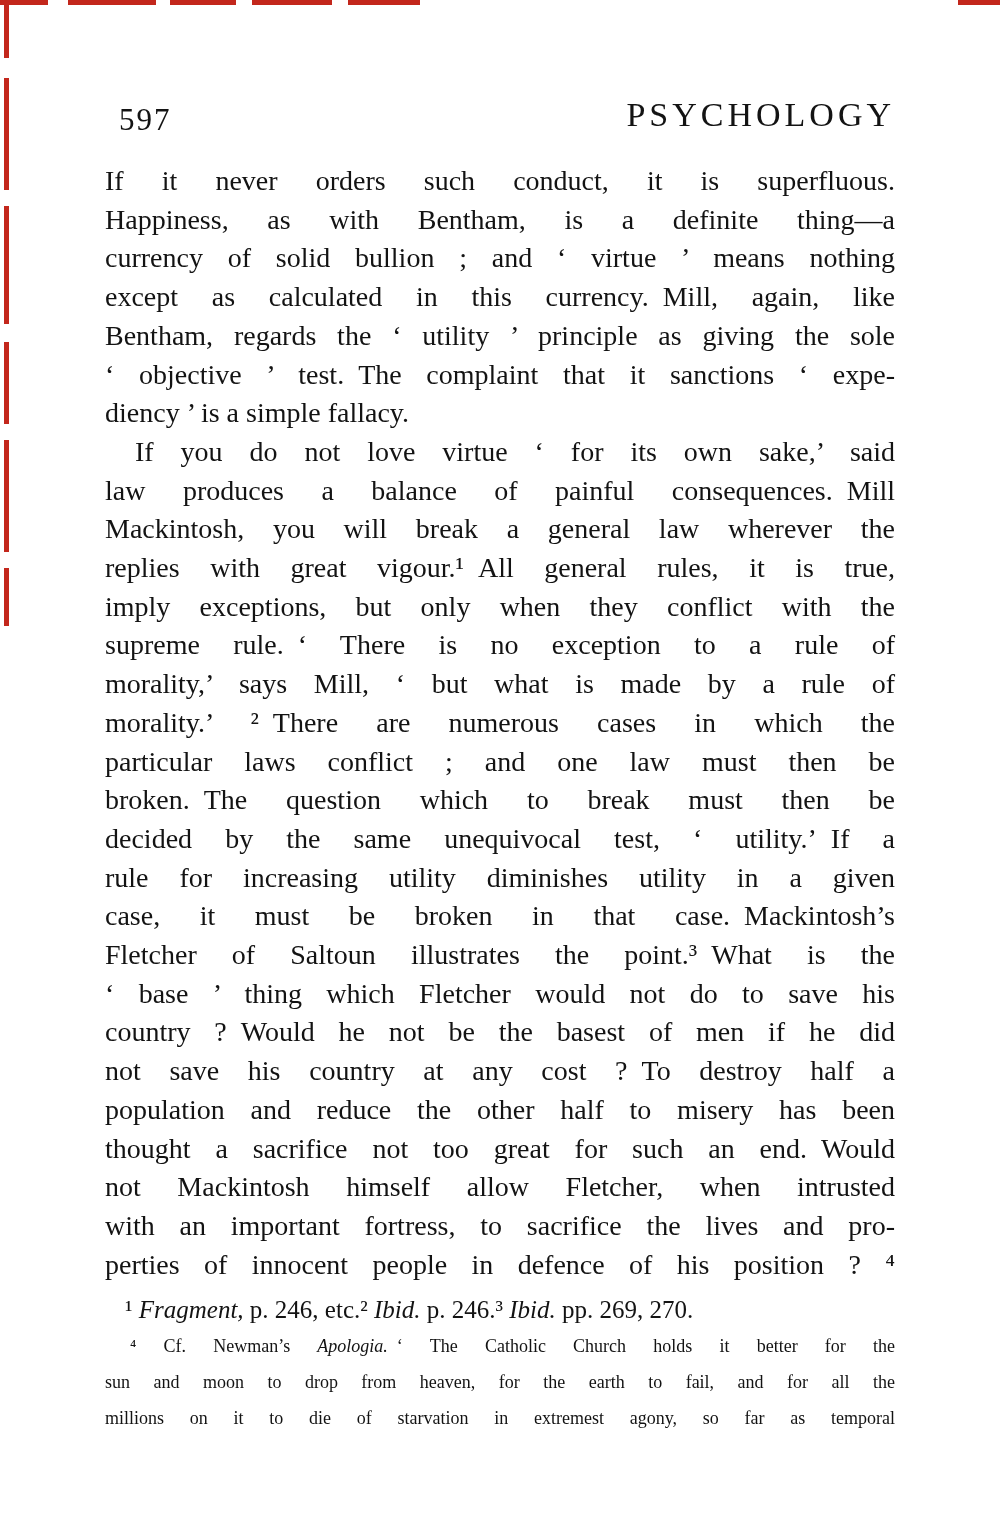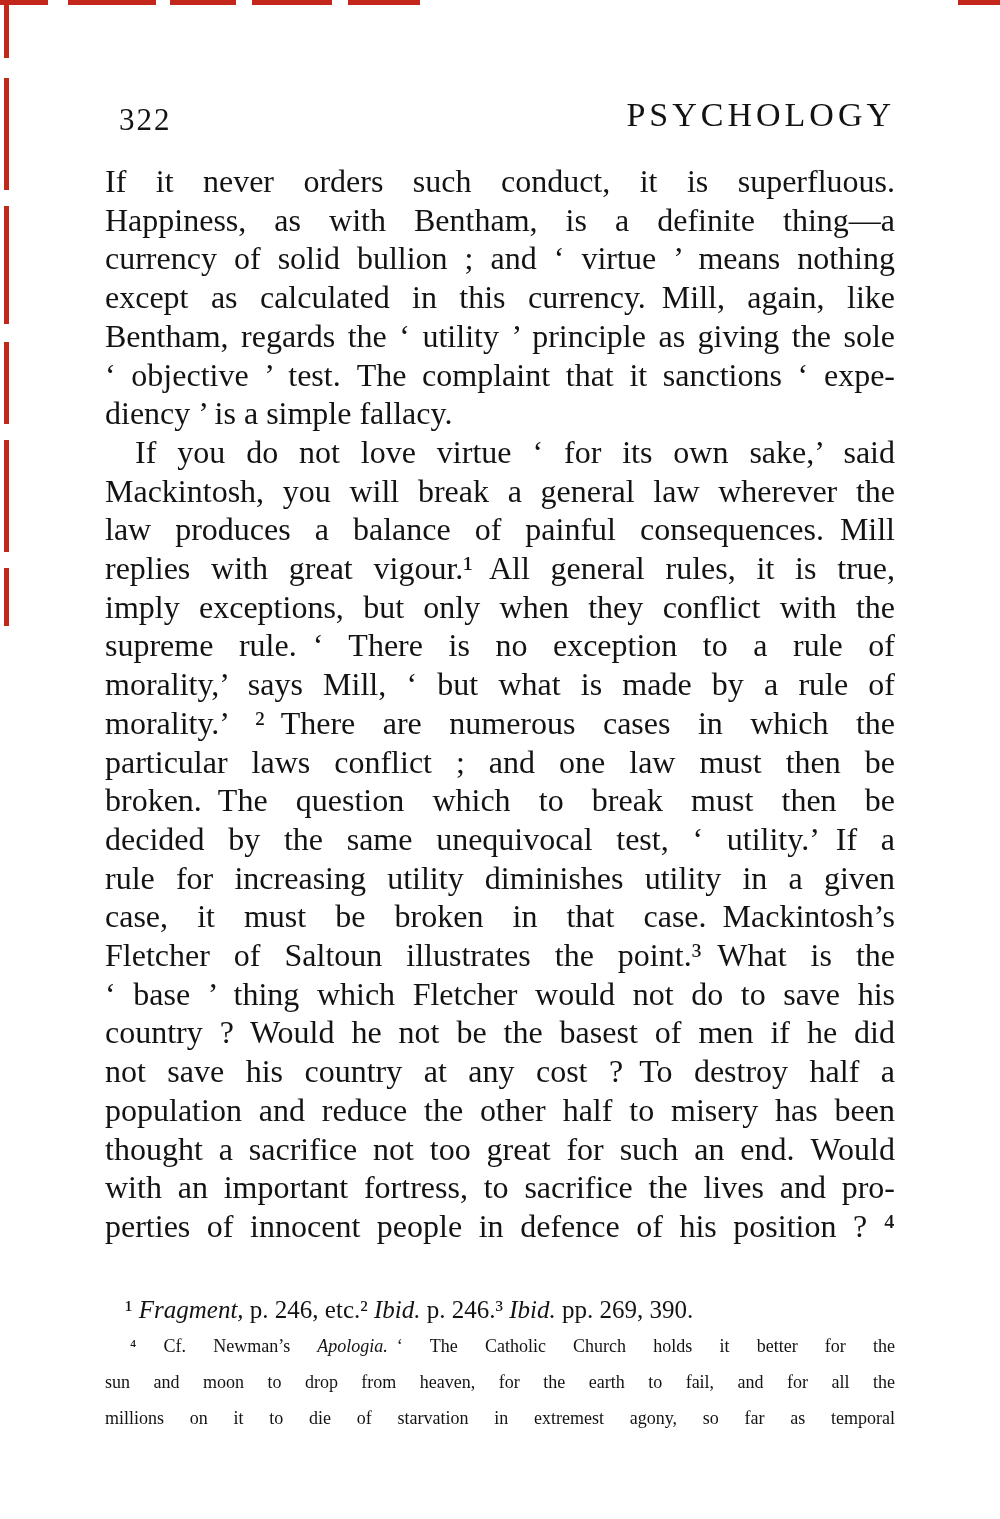--- a/index.html
+++ b/index.html
@@ -41,21 +41,21 @@
     letter-spacing: 4px;
   }
   
   .body-text {
     position: absolute;
     top: 162px;
     left: 105px;
     width: 790px;
   }
   .line {
-    font-size: 32px;
+    font-size: 28px;
     line-height: 38.7px;
     text-align: justify;
     text-align-last: justify;
   }
   .line.flush {
     text-align-last: left;
   }
   .line.indent {
     padding-left: 30px;
   }
@@ -106,64 +106,65 @@
   <div class="mark h" style="left:958px;top:0;width:42px;"></div>
 
   <div class="mark v" style="left:4px;top:0;height:58px;"></div>
   <div class="mark v" style="left:4px;top:78px;height:112px;"></div>
   <div class="mark v" style="left:4px;top:206px;height:118px;"></div>
   <div class="mark v" style="left:4px;top:342px;height:82px;"></div>
   <div class="mark v" style="left:4px;top:440px;height:112px;"></div>
   <div class="mark v" style="left:4px;top:568px;height:58px;"></div>
 
   <div class="header">
-    <div class="page-num">322</div>
+    <div class="page-num">597</div>
     <div class="running-title">PSYCHOLOGY</div>
   </div>
 
   <div class="body-text">
     <div>
       <div class="line">If it never orders such conduct, it is superfluous.</div>
       <div class="line">Happiness, as with Bentham, is a definite thing—a</div>
       <div class="line">currency of solid bullion ; and ‘ virtue ’ means nothing</div>
       <div class="line">except as calculated in this currency. Mill, again, like</div>
       <div class="line">Bentham, regards the ‘ utility ’ principle as giving the sole</div>
       <div class="line">‘ objective ’ test. The complaint that it sanctions ‘ expe-</div>
       <div class="line flush">diency ’ is a simple fallacy.</div>
     </div>
     <div>
       <div class="line indent">If you do not love virtue ‘ for its own sake,’ said</div>
+      <div class="line">law produces a balance of painful consequences. Mill</div>
       <div class="line">Mackintosh, you will break a general law wherever the</div>
-      <div class="line">law produces a balance of painful consequences. Mill</div>
       <div class="line">replies with great vigour.¹ All general rules, it is true,</div>
       <div class="line">imply exceptions, but only when they conflict with the</div>
       <div class="line">supreme rule. ‘ There is no exception to a rule of</div>
       <div class="line">morality,’ says Mill, ‘ but what is made by a rule of</div>
       <div class="line">morality.’ ² There are numerous cases in which the</div>
       <div class="line">particular laws conflict ; and one law must then be</div>
       <div class="line">broken. The question which to break must then be</div>
       <div class="line">decided by the same unequivocal test, ‘ utility.’ If a</div>
       <div class="line">rule for increasing utility diminishes utility in a given</div>
       <div class="line">case, it must be broken in that case. Mackintosh’s</div>
       <div class="line">Fletcher of Saltoun illustrates the point.³ What is the</div>
       <div class="line">‘ base ’ thing which Fletcher would not do to save his</div>
       <div class="line">country ? Would he not be the basest of men if he did</div>
       <div class="line">not save his country at any cost ? To destroy half a</div>
       <div class="line">population and reduce the other half to misery has been</div>
       <div class="line">thought a sacrifice not too great for such an end. Would</div>
+      <div class="line">not Mackintosh himself allow Fletcher, when intrusted</div>
       <div class="line">with an important fortress, to sacrifice the lives and pro-</div>
       <div class="line">perties of innocent people in defence of his position ? ⁴</div>
     </div>
   </div>
 
   <div class="footnotes">
     <div class="fn-row">
       <span><span>¹ </span><span class="it">Fragment,</span><span> p. 246, etc.</span></span>
       <span><span>² </span><span class="it">Ibid.</span><span> p. 246.</span></span>
-      <span><span>³ </span><span class="it">Ibid.</span><span> pp. 269, 390.</span></span>
+      <span><span>³ </span><span class="it">Ibid.</span><span> pp. 269, 270.</span></span>
     </div>
     <div class="fn-line first">
       <span>⁴ </span><span>Cf. Newman’s </span><span class="it">Apologia.</span><span> ‘ The Catholic Church holds it better for the</span>
     </div>
     <div class="fn-line">sun and moon to drop from heaven, for the earth to fail, and for all the</div>
     <div class="fn-line">millions on it to die of starvation in extremest agony, so far as temporal</div>
   </div>
 
 </div>
 

